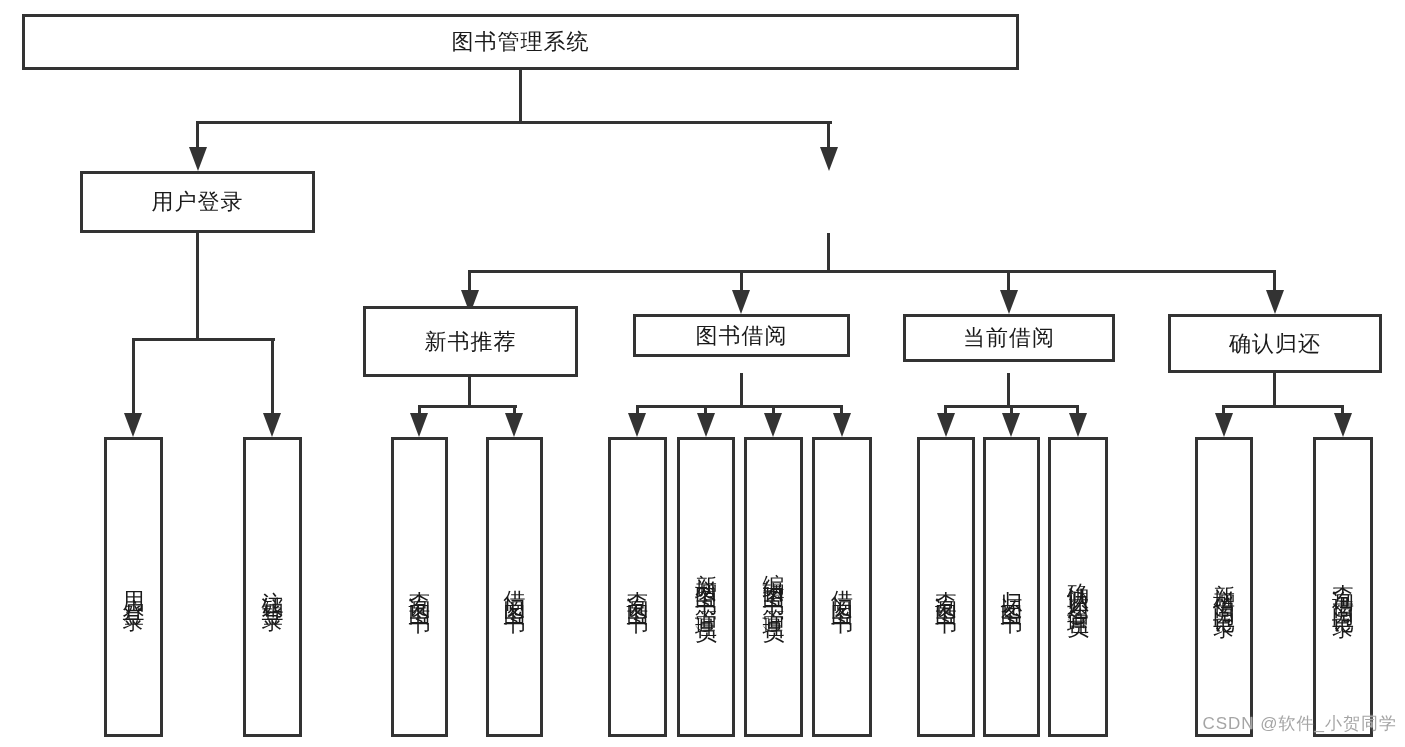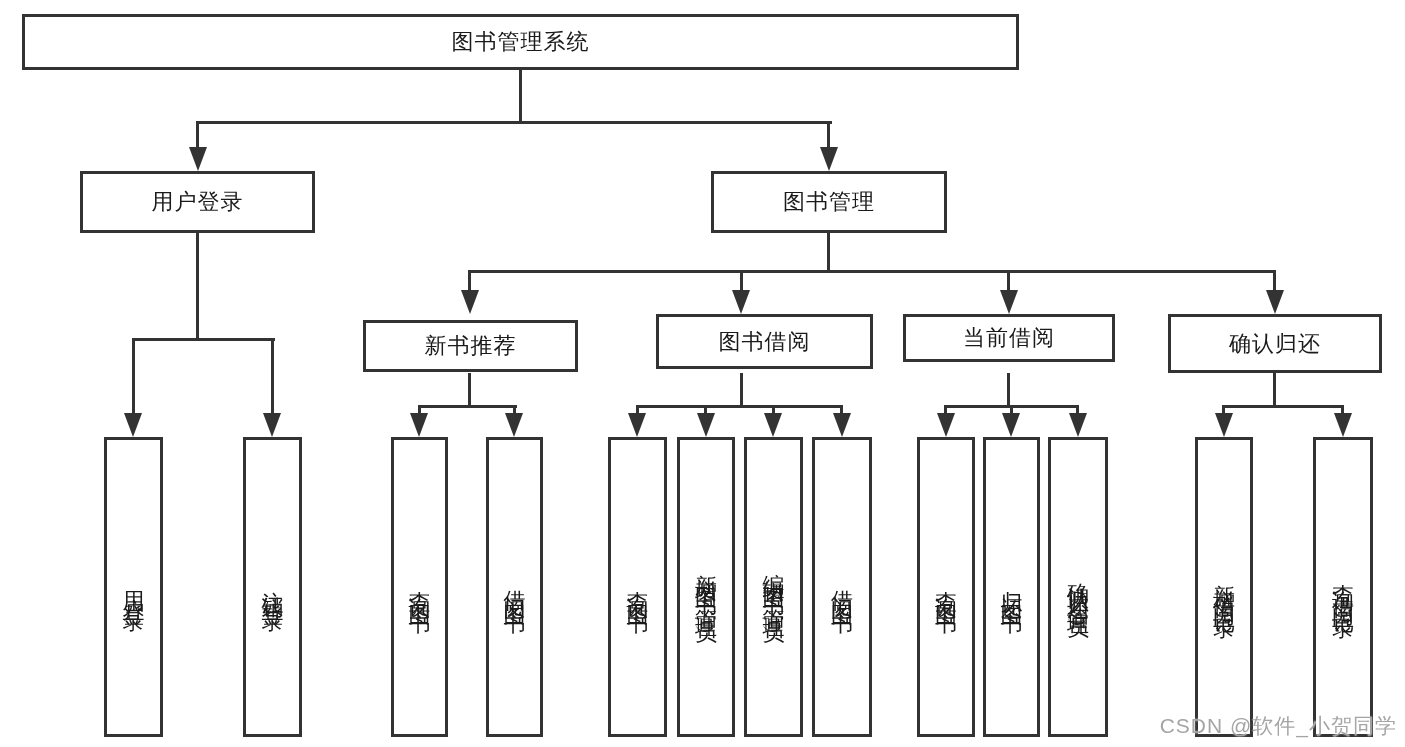--- a/index.html
+++ b/index.html
@@ -52,21 +52,21 @@
     width: 0; height: 0;
     border-left: 9px solid transparent;
     border-right: 9px solid transparent;
     border-top: 24px solid var(--line);
     z-index: 1;
   }
   .watermark {
     position: absolute;
     right: 8px;
     top: 712px;
-    font-size: 21px;
+    font-size: 17px;
     color: var(--wm);
     letter-spacing: 1px;
     z-index: 5;
     text-shadow: 0 0 2px rgba(255,255,255,0.9);
     white-space: nowrap;
   }
 </style>
 </head>
 <body>
 
@@ -78,47 +78,44 @@
 
   <div class="vl" style="left:519px;top:68px;height:56px"></div>
   <div class="hl" style="left:196px;top:121px;width:636px"></div>
   <div class="vl" style="left:196px;top:121px;height:30px"></div>
   <div class="arrow" style="left:189px;top:147px"></div>
   <div class="vl" style="left:827px;top:121px;height:30px"></div>
   <div class="arrow" style="left:820px;top:147px"></div>
 
   <div class="node" style="left:80px;top:171px;width:235px;height:62px">
     <span>用户登录</span>
-  </div>
-  <div class="node" style="left:711px;top:171px;width:236px;height:62px">
-    <span>图书管理</span>
   </div>
 
   <div class="vl" style="left:196px;top:233px;height:108px"></div>
   <div class="hl" style="left:132px;top:338px;width:143px"></div>
   <div class="vl" style="left:132px;top:338px;height:77px"></div>
   <div class="arrow" style="left:124px;top:413px"></div>
   <div class="vl" style="left:271px;top:338px;height:77px"></div>
   <div class="arrow" style="left:263px;top:413px"></div>
 
   <div class="vl" style="left:827px;top:233px;height:40px"></div>
   <div class="hl" style="left:468px;top:270px;width:808px"></div>
   <div class="vl" style="left:468px;top:270px;height:23px"></div>
   <div class="arrow" style="left:461px;top:290px"></div>
   <div class="vl" style="left:740px;top:270px;height:23px"></div>
   <div class="arrow" style="left:732px;top:290px"></div>
   <div class="vl" style="left:1007px;top:270px;height:23px"></div>
   <div class="arrow" style="left:1000px;top:290px"></div>
   <div class="vl" style="left:1273px;top:270px;height:23px"></div>
   <div class="arrow" style="left:1266px;top:290px"></div>
 
-  <div class="node" style="left:363px;top:320px;width:215px;height:52px">
+  <div class="node" style="left:363px;top:306px;width:215px;height:71px">
     <span>新书推荐</span>
   </div>
-  <div class="node" style="left:656px;top:314px;width:217px;height:55px">
+  <div class="node" style="left:633px;top:314px;width:217px;height:43px">
     <span>图书借阅</span>
   </div>
   <div class="node" style="left:903px;top:314px;width:212px;height:48px">
     <span>当前借阅</span>
   </div>
   <div class="node" style="left:1168px;top:314px;width:214px;height:59px">
     <span>确认归还</span>
   </div>
 
   <div class="vl" style="left:468px;top:373px;height:35px"></div>

